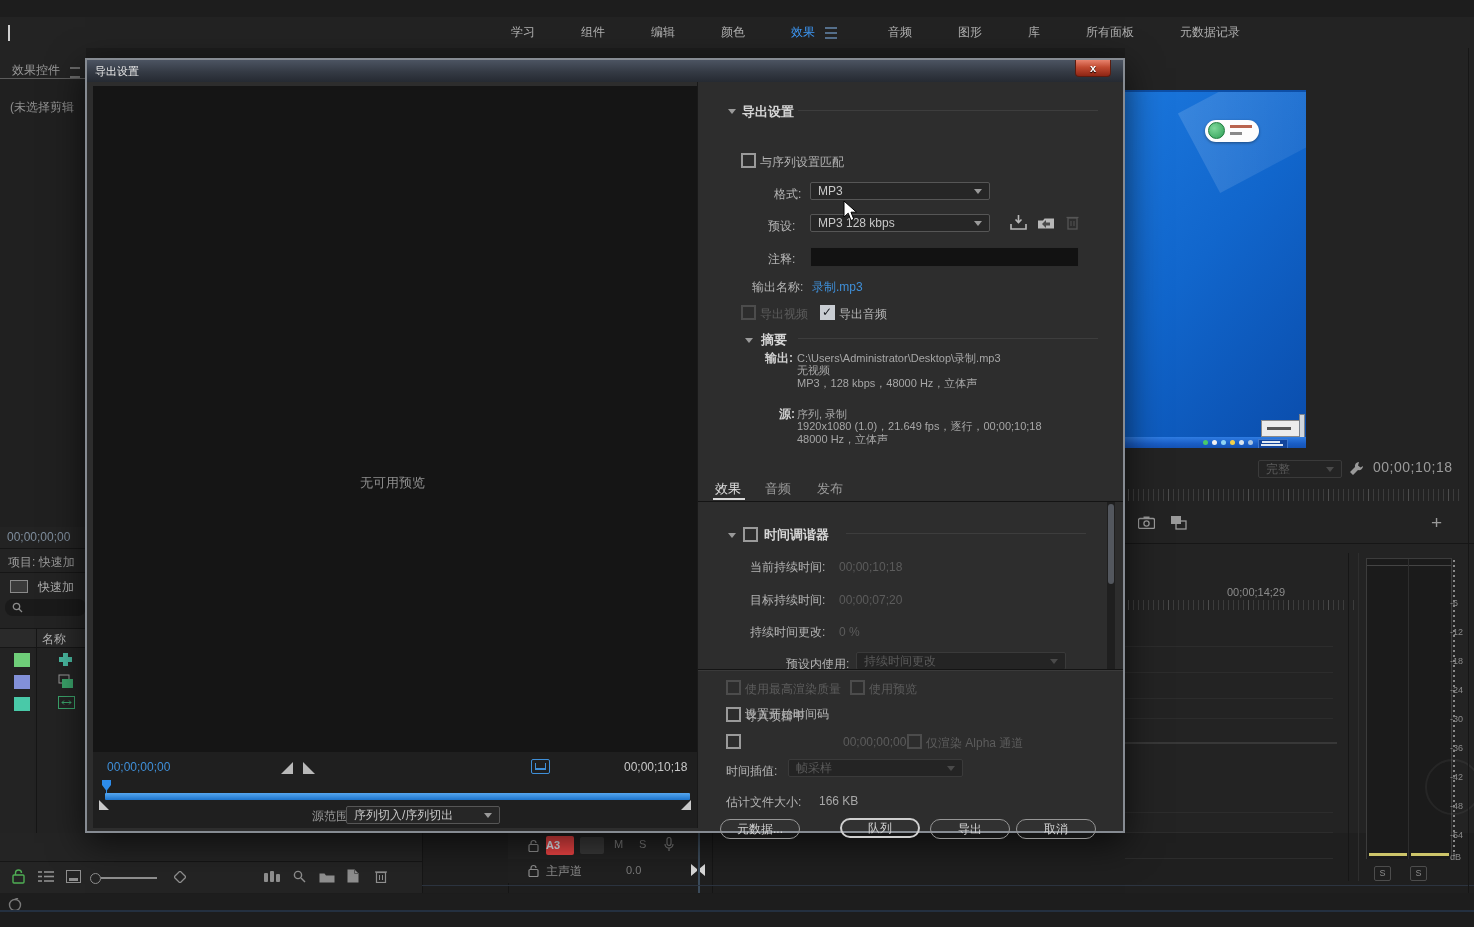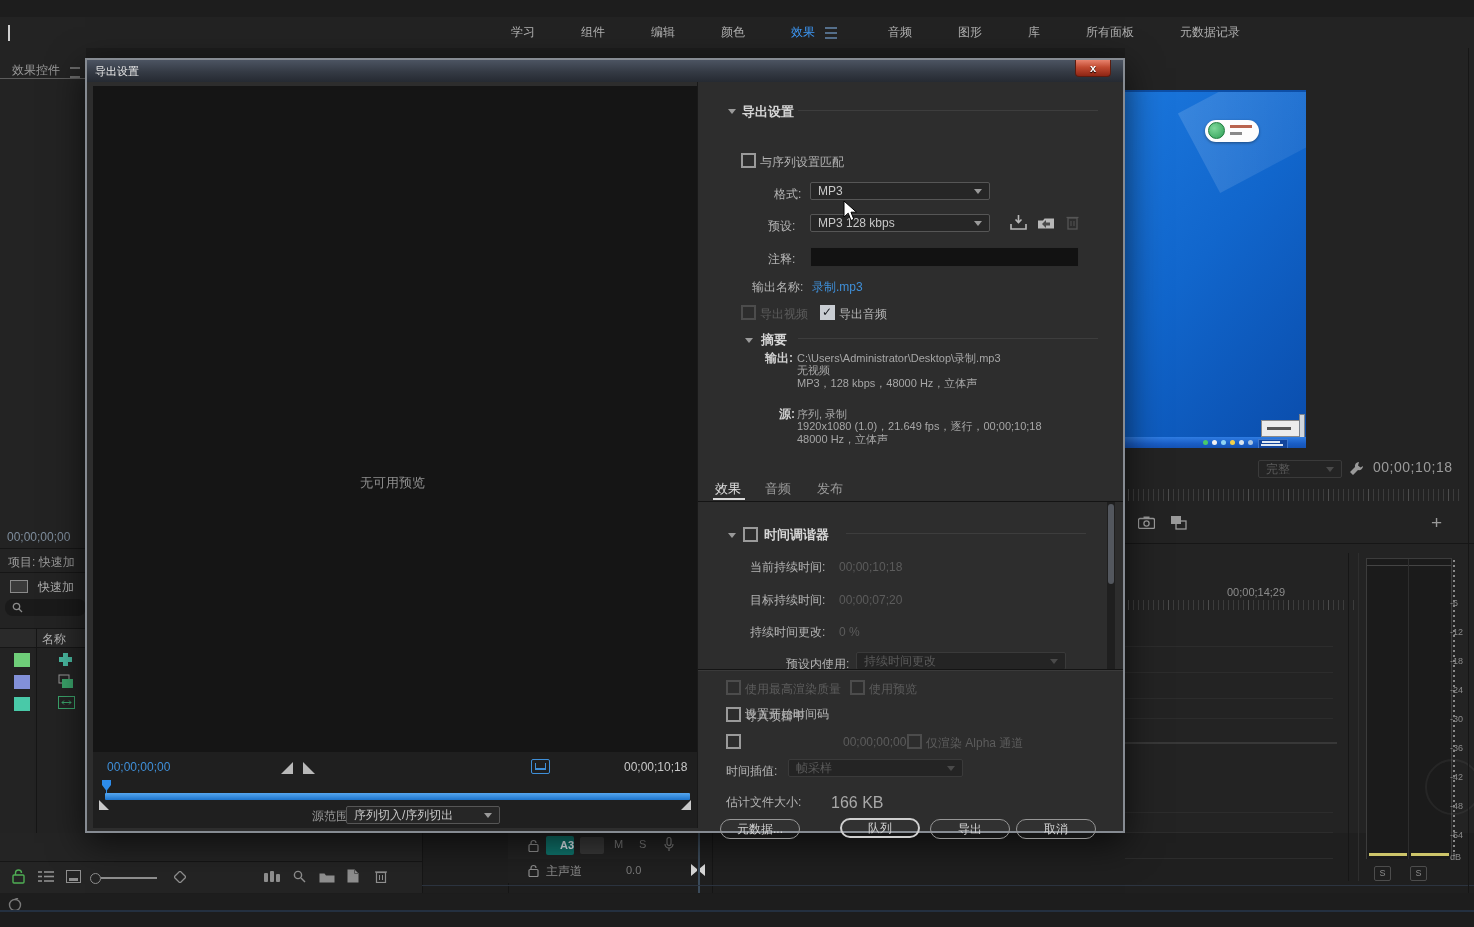--- a/index.html
+++ b/index.html
@@ -64,20 +64,23 @@
       <span class="ws-tab">库</span>
       <span class="ws-tab">所有面板</span>
       <span class="ws-tab">元数据记录</span>
     </div>
   </div>
 
   <div class="abs" style="left:0;top:48px;width:86px;height:879px;background:#232323;">
     <span class="abs nw" style="left:12px;top:14px;font-size:12px;color:#9a9a9a;">效果控件</span>
     <span class="abs" style="left:70px;top:19px;width:10px;height:7px;border-top:2px solid #6a6a6a;border-bottom:2px solid #6a6a6a;"></span>
     <div class="abs" style="left:0;top:30px;width:86px;height:1px;background:#5c5c5c;"></div>
+    <div class="abs" style="left:0;top:31px;width:86px;height:448px;background:#202020;">
+      <span class="abs nw" style="left:10px;top:20px;font-size:12px;color:#8f8f8f;">(未选择剪辑</span>
+    </div>
     <span class="abs nw" style="left:7px;top:482px;font-size:12px;color:#7e8d9c;">00;00;00;00</span>
     <div class="abs hline" style="left:0;top:500px;width:86px;"></div>
     <span class="abs nw" style="left:8px;top:506px;font-size:12px;color:#9a9a9a;">项目: 快速加</span>
     <div class="abs hline" style="left:0;top:524px;width:86px;"></div>
 
     <span class="abs" style="left:10px;top:532px;width:16px;height:11px;border:1px solid #8a8a8a;background:#3a3a3a;"></span>
     <span class="abs nw" style="left:38px;top:531px;font-size:12px;color:#b2b2b2;">快速加</span>
 
     <div class="abs" style="left:5px;top:551px;width:81px;height:17px;background:#1a1a1a;border-radius:8px;">
       <svg class="abs" style="left:7px;top:3px;" width="11" height="11" viewBox="0 0 11 11">
@@ -168,21 +171,21 @@
 
   <div class="abs" style="left:422px;top:833px;width:1052px;height:60px;background:#1f1f1f;">
     <div class="abs vline" style="left:0;top:0;height:60px;"></div>
     <div class="abs vline" style="left:86px;top:0;height:60px;"></div>
 
     <div class="abs" style="left:86px;top:0;width:190px;height:26px;background:#232323;border-bottom:1px solid #161616;">
       <svg class="abs" style="left:20px;top:6px;" width="11" height="13" viewBox="0 0 11 13">
           <rect x="1" y="5.5" width="9" height="7" rx="1" fill="none" stroke="#8f8f8f" stroke-width="1.2"></rect>
           <path d="M3 5.5V4a2.5 2.5 0 0 1 5 0" fill="none" stroke="#8f8f8f" stroke-width="1.2"></path>
         </svg>
-      <span class="abs" style="left:38px;top:3px;width:28px;height:19px;background:#0f766e;border-radius:2px;color:#eaf2fa;font-size:11px;font-weight:bold;text-align:right;line-height:19px;">A3</span>
+      <span class="abs" style="left:38px;top:3px;width:28px;height:19px;background:#ef4444;border-radius:2px;color:#eaf2fa;font-size:11px;font-weight:bold;text-align:left;line-height:19px;">A3</span>
       <span class="abs" style="left:72px;top:4px;width:24px;height:17px;background:#3a3a3a;border-radius:2px;"></span>
       <span class="abs" style="left:106px;top:5px;font-size:11px;color:#7d7d7d;">M</span>
       <span class="abs" style="left:131px;top:5px;font-size:11px;color:#7d7d7d;">S</span>
       <svg class="abs" style="left:156px;top:4px;" width="10" height="15" viewBox="0 0 10 15">
           <rect x="3" y="0.5" width="4" height="8" rx="2" fill="none" stroke="#7d7d7d" stroke-width="1.2"></rect>
           <path d="M1 7a4 4 0 0 0 8 0M5 11v3" fill="none" stroke="#7d7d7d" stroke-width="1.2"></path>
         </svg>
     </div>
 
     <div class="abs" style="left:86px;top:26px;width:190px;height:24px;background:#202020;">
@@ -440,21 +443,21 @@
       <span class="cb dis abs" style="left:209px;top:652px;"></span>
       <span class="abs nw" style="left:228px;top:653px;font-size:12px;color:#5c5c5c;">仅渲染 Alpha 通道</span>
 
       <span class="abs nw flabel" style="left:28px;top:681px;">时间插值:</span>
       <div class="dd dis" style="left:90px;top:677px;width:175px;">
         <span>帧采样</span>
           <span class="arr"></span>
       </div>
 
       <span class="abs nw flabel" style="left:28px;top:712px;">估计文件大小:</span>
-      <span class="abs nw" style="left:121px;top:712px;font-size:16px;color:#a8a8a8;margin-left:12px;">166 KB</span>
+      <span class="abs nw" style="left:121px;top:712px;font-size:12px;color:#a8a8a8;">166 KB</span>
 
       
       <span class="pill" style="left:22px;top:737px;width:80px;">元数据...</span>
       <span class="pill default" style="left:142px;top:736px;width:80px;">队列</span>
       <span class="pill" style="left:232px;top:737px;width:80px;">导出</span>
       <span class="pill" style="left:318px;top:737px;width:80px;">取消</span>
     </div>
   </div>
 
   <svg class="abs" style="left:843px;top:200px;" width="15" height="22" viewBox="0 0 15 22">

